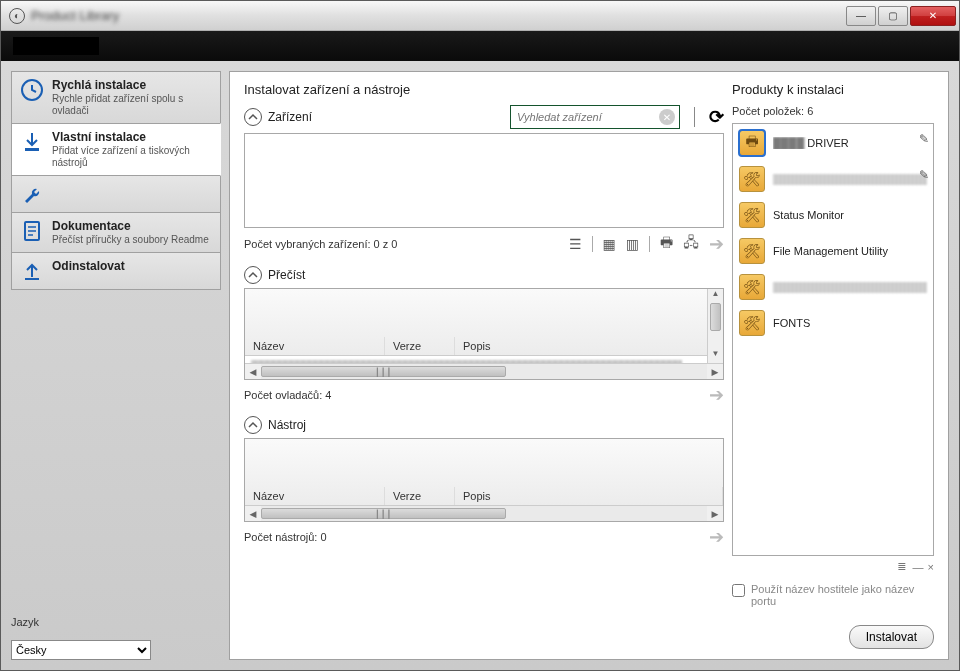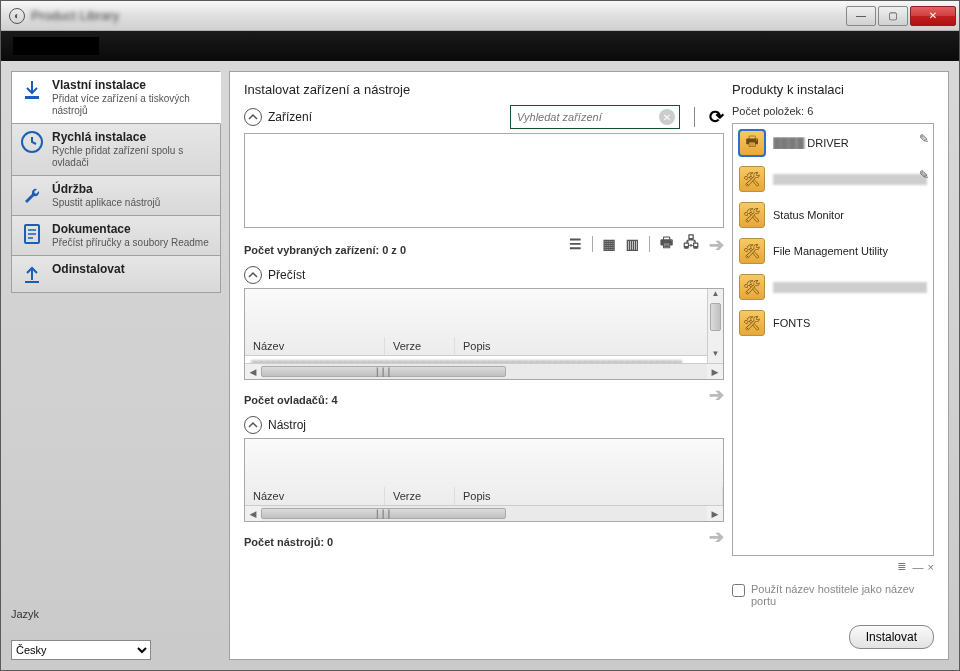--- a/index.html
+++ b/index.html
@@ -66,21 +66,21 @@
     }
     .side-icon {
       width: 24px; height: 24px; flex-shrink: 0;
       display: flex; align-items: center; justify-content: center;
     }
     .side-text { flex: 1; }
     .side-title { font-size: 12px; font-weight: bold; color: #222; }
     .side-desc { font-size: 10px; color: #555; line-height: 1.2; margin-top: 1px; }
     
     .lang-block { margin-top: auto; padding-top: 8px; }
-    .lang-label { font-size: 11px; color: #333; margin-bottom: 20px; display: block; }
+    .lang-label { font-size: 11px; color: #333; margin-bottom: 12px; display: block; }
     .lang-select {
       width: 140px; height: 20px; font-size: 11px;
       border: 1px solid #888; background: #fff;
     }
     
     
     .main {
       flex: 1; background: #fff; border: 1px solid #a0a0a0;
       padding: 10px 14px; display: flex; gap: 8px;
     }
@@ -120,23 +120,22 @@
     
     .listbox {
       border: 1px solid #a8a8a8; background: #fff;
       position: relative; overflow: hidden;
     }
     .devices-box { height: 95px; }
     .drivers-box { height: 92px; }
     .tools-box { height: 84px; }
     
     .section-footer {
-      display: flex; align-items: flex-end; font-size: 11px; color: #333;
+      display: flex; align-items: center; font-size: 11px; color: #333;
       margin: 4px 0 10px 0;
-      font-weight: bold;
     }
     .footer-spacer { flex: 1; }
     .toolbar-icons { display: flex; align-items: center; gap: 10px; color: #666; }
     .toolbar-icons .sep { width: 1px; height: 16px; background: #aaa; }
     .arrow-btn {
       font-size: 18px; color: #bbb; cursor: pointer; margin-left: 10px;
     }
     
     .table-head {
       display: flex; background: linear-gradient(to bottom, #fafafa, #ececec);
@@ -248,53 +247,49 @@
     </div>
   </div>
 
   <div class="ribbon-dark">
     <div class="ribbon-blk"></div>
   </div>
 
   <div class="body">
 
     <div class="sidebar">
+      <div class="side-item">
+        <div class="side-icon">
+          <svg width="24" height="24" viewBox="0 0 24 24">
+              <circle cx="12" cy="12" r="10" fill="none" stroke="#1a5fb4" stroke-width="2"></circle>
+              <path d="M12 7 v5 l4 2" stroke="#1a5fb4" stroke-width="2" fill="none"></path>
+            </svg>
+        </div>
+        <div class="side-text">
+          <div class="side-title">Rychlá instalace</div>
+          <div class="side-desc">Rychle přidat zařízení spolu s ovladači</div>
+        </div>
+      </div>
       <div class="side-item active">
         <div class="side-icon">
           <svg width="24" height="24" viewBox="0 0 24 24">
               <path d="M12 3 v12 M7 10 l5 5 l5 -5" stroke="#1a5fb4" stroke-width="2" fill="none"></path>
               <rect x="5" y="18" width="14" height="3" fill="#1a5fb4"></rect>
             </svg>
         </div>
         <div class="side-text">
           <div class="side-title">Vlastní instalace</div>
           <div class="side-desc">Přidat více zařízení a tiskových nástrojů</div>
         </div>
       </div>
       <div class="side-item">
         <div class="side-icon">
           <svg width="24" height="24" viewBox="0 0 24 24">
-              <circle cx="12" cy="12" r="10" fill="none" stroke="#1a5fb4" stroke-width="2"></circle>
-              <path d="M12 7 v5 l4 2" stroke="#1a5fb4" stroke-width="2" fill="none"></path>
-            </svg>
-        </div>
-        <div class="side-text">
-          <div class="side-title">Rychlá instalace</div>
-          <div class="side-desc">Rychle přidat zařízení spolu s ovladači</div>
-        </div>
-      </div>
-      <div class="side-item">
-        <div class="side-icon">
-          <svg width="24" height="24" viewBox="0 0 24 24">
               <path d="M17 7a4 4 0 0 0-5 5l-7 7 2 2 7-7a4 4 0 0 0 5-5l-3 3-2-2 3-3z" fill="#1a5fb4"></path>
             </svg>
-        </div>
-        <div class="side-text">
-          <div class="side-title">Údržba</div>
-          <div class="side-desc">Spustit aplikace nástrojů</div>
         </div>
       </div>
       <div class="side-item">
         <div class="side-icon">
           <svg width="24" height="24" viewBox="0 0 24 24">
               <rect x="5" y="3" width="14" height="18" rx="1" fill="none" stroke="#1a5fb4" stroke-width="2"></rect>
               <path d="M8 8h8M8 12h8M8 16h5" stroke="#1a5fb4" stroke-width="1.5"></path>
             </svg>
         </div>
         <div class="side-text">

